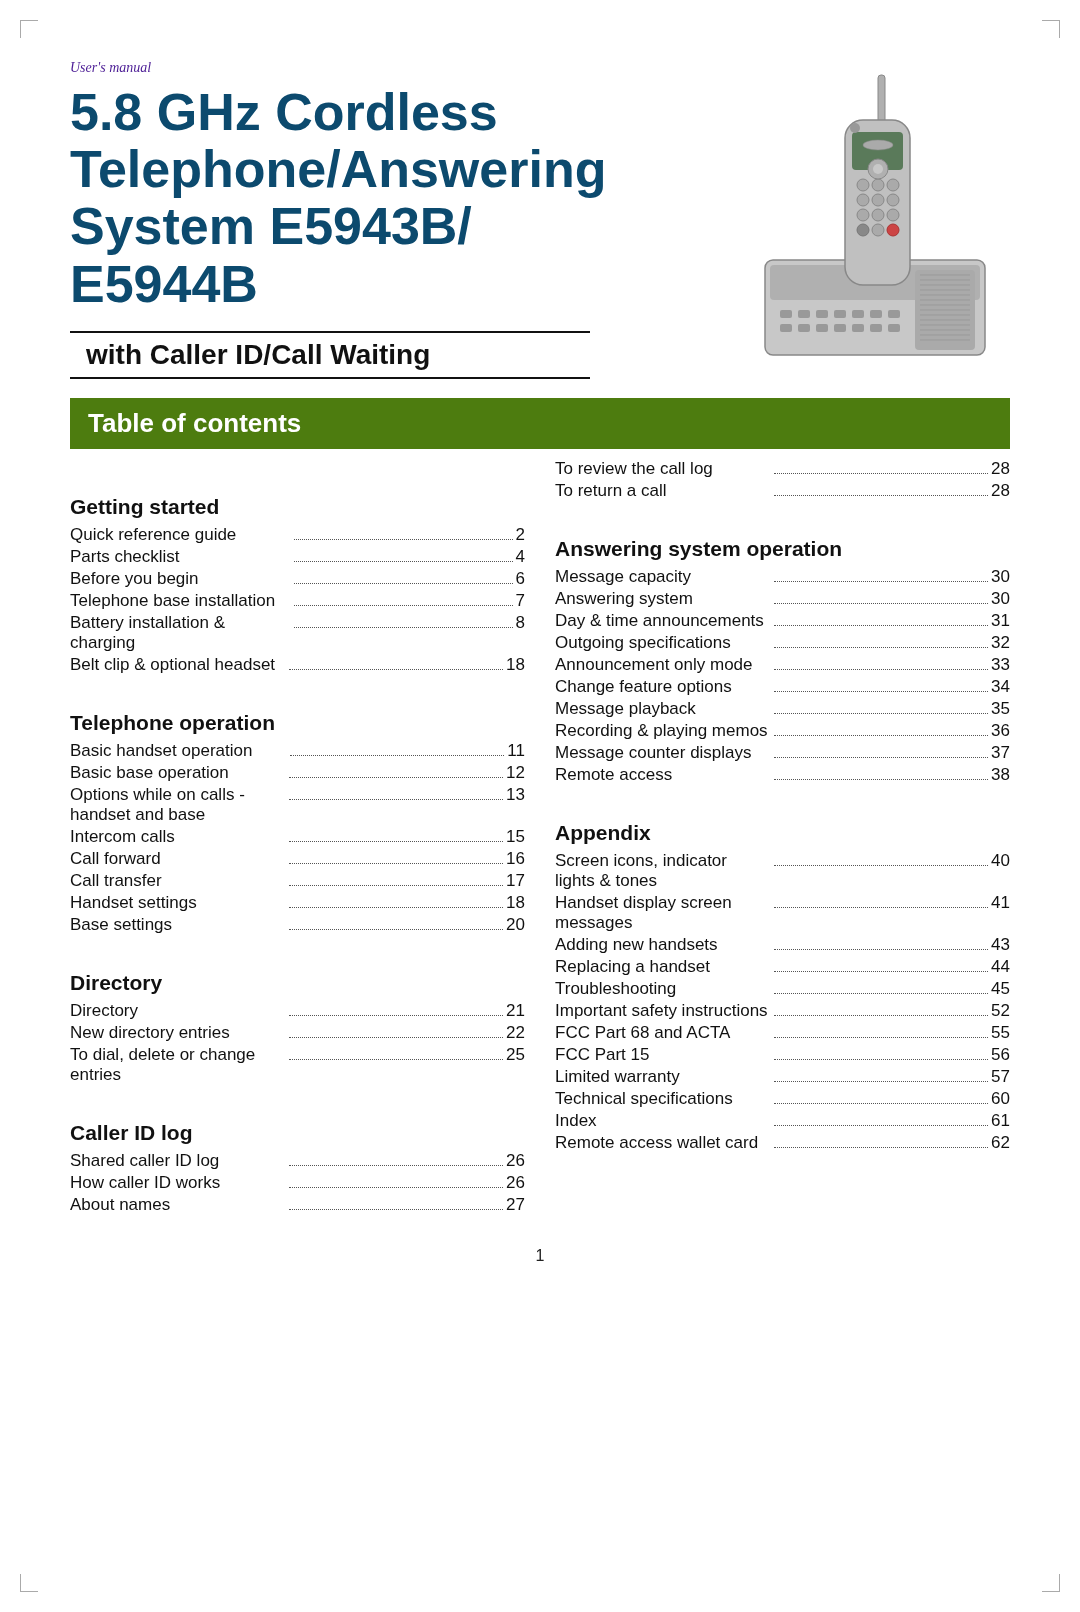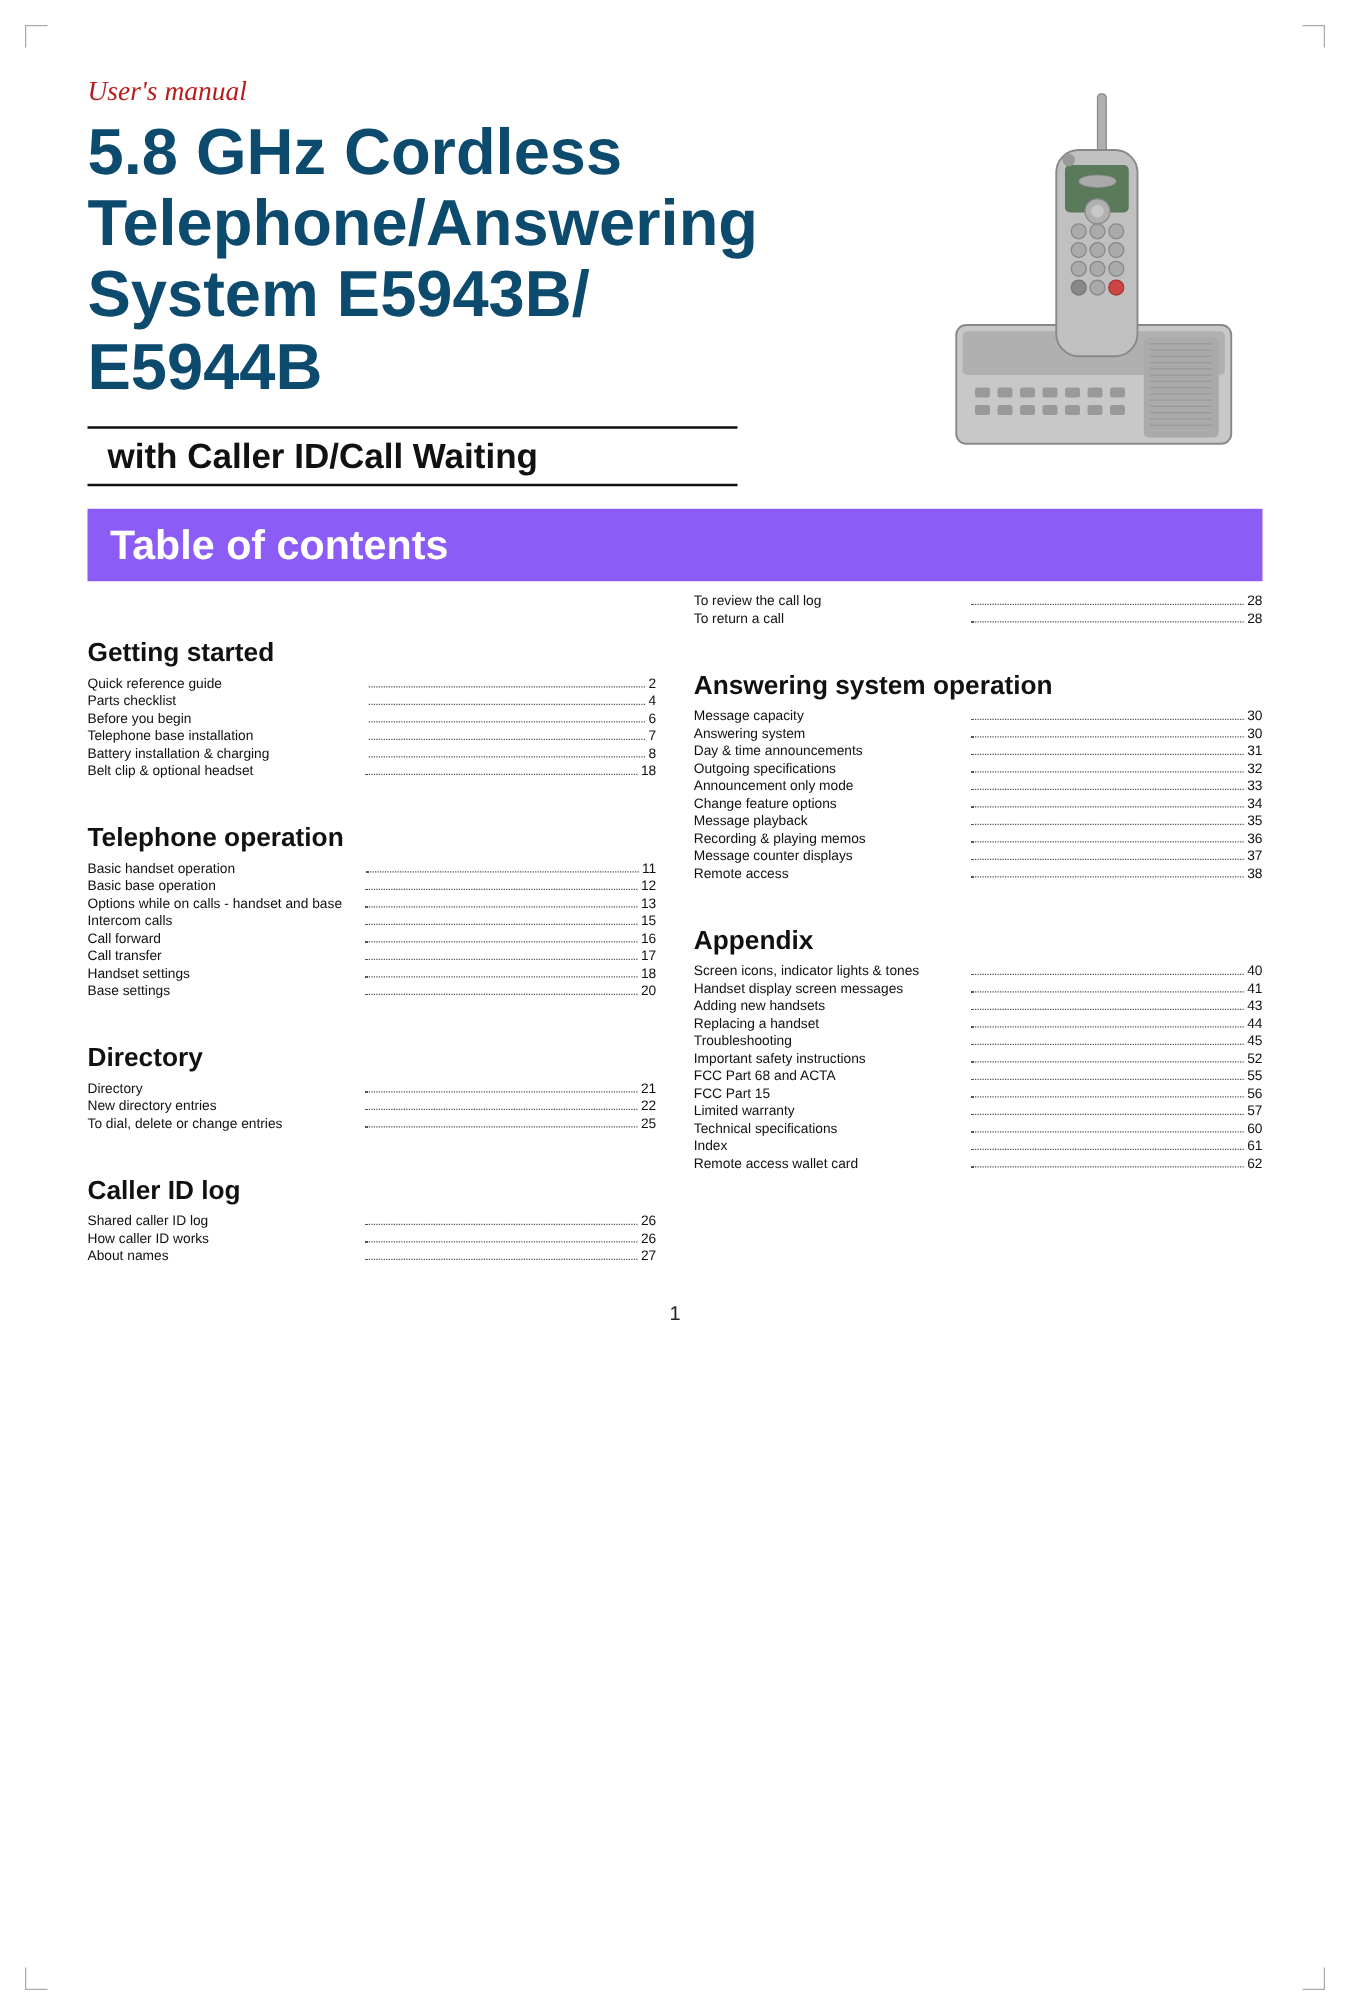--- a/index.html
+++ b/index.html
@@ -34,24 +34,24 @@
       display: flex;
       align-items: flex-start;
       justify-content: space-between;
       margin-bottom: 10px;
     }
     .header-left {
       flex: 1;
     }
     .users-manual {
       font-style: italic;
-      font-size: 22px;
+      font-size: 14px;
       margin-bottom: 8px;
       font-family: Georgia, serif;
-      color: #b91c1c;
+      color: #4c1d95;
     }
     .main-title {
       font-size: 52px;
       font-weight: 900;
       line-height: 1.1;
       color: #0c4a6e;
       margin-bottom: 18px;
       max-width: 520px;
     }
     .subtitle-bar {
@@ -70,23 +70,23 @@
     .phone-image {
       width: 320px;
       flex-shrink: 0;
       display: flex;
       align-items: center;
       justify-content: center;
       margin-top: 10px;
     }
     
     .toc-header {
-      background: #8b5cf6;
+      background: #4d7c0f;
       color: #fff;
-      font-size: 33px;
+      font-size: 26px;
       font-weight: 900;
       padding: 10px 18px;
       margin-top: 18px;
       margin-bottom: 0;
     }
     .toc-body {
       display: flex;
       gap: 0;
       margin-top: 10px;
     }
@@ -96,21 +96,21 @@
     }
     .toc-col:last-child { padding-right: 0; }
     .section-title {
       font-size: 21px;
       font-weight: 900;
       margin-top: 36px;
       margin-bottom: 6px;
       color: #111;
     }
     .toc-item {
-      font-size: 11px;
+      font-size: 17px;
       color: #111;
       display: flex;
       justify-content: space-between;
       align-items: baseline;
       margin-bottom: 2px;
       padding-left: 0;
     }
     .toc-item-label {
       flex: 1;
       padding-right: 2px;

